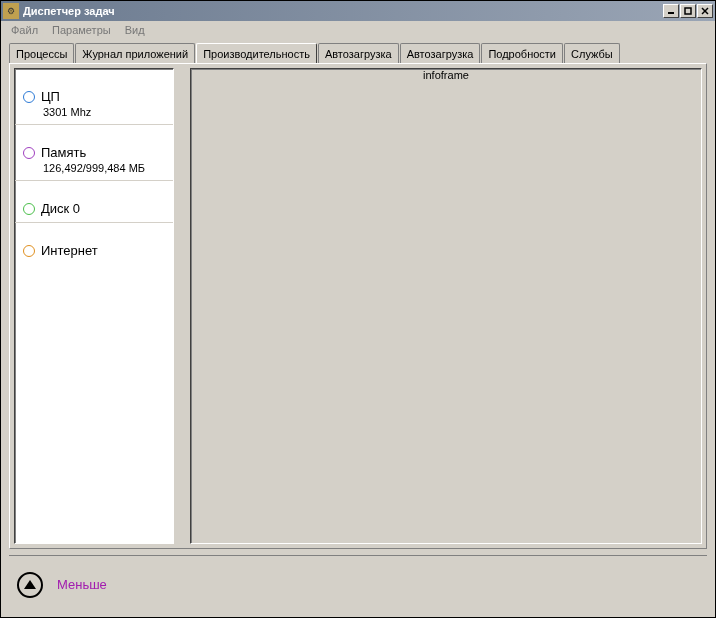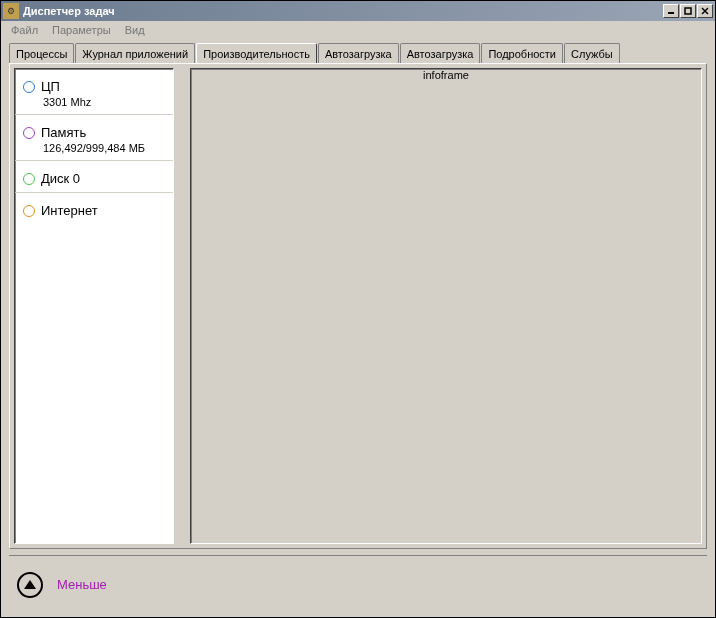--- a/index.html
+++ b/index.html
@@ -124,21 +124,21 @@
     border: 1px solid #808080;
     border-top-color: #404040;
     border-left-color: #404040;
     border-right-color: #fff;
     border-bottom-color: #fff;
     box-shadow: inset 1px 1px 0 #808080;
     display: flex;
     flex-direction: column;
   }
   .side-item {
-    padding: 10px 8px 6px 8px;
+    padding: 20px 8px 6px 8px;
     border-bottom: 1px solid #d4d0c8;
     cursor: pointer;
     display: flex;
     flex-direction: column;
     gap: 2px;
   }
   .side-row1 {
     display: flex;
     align-items: center;
     gap: 6px;

